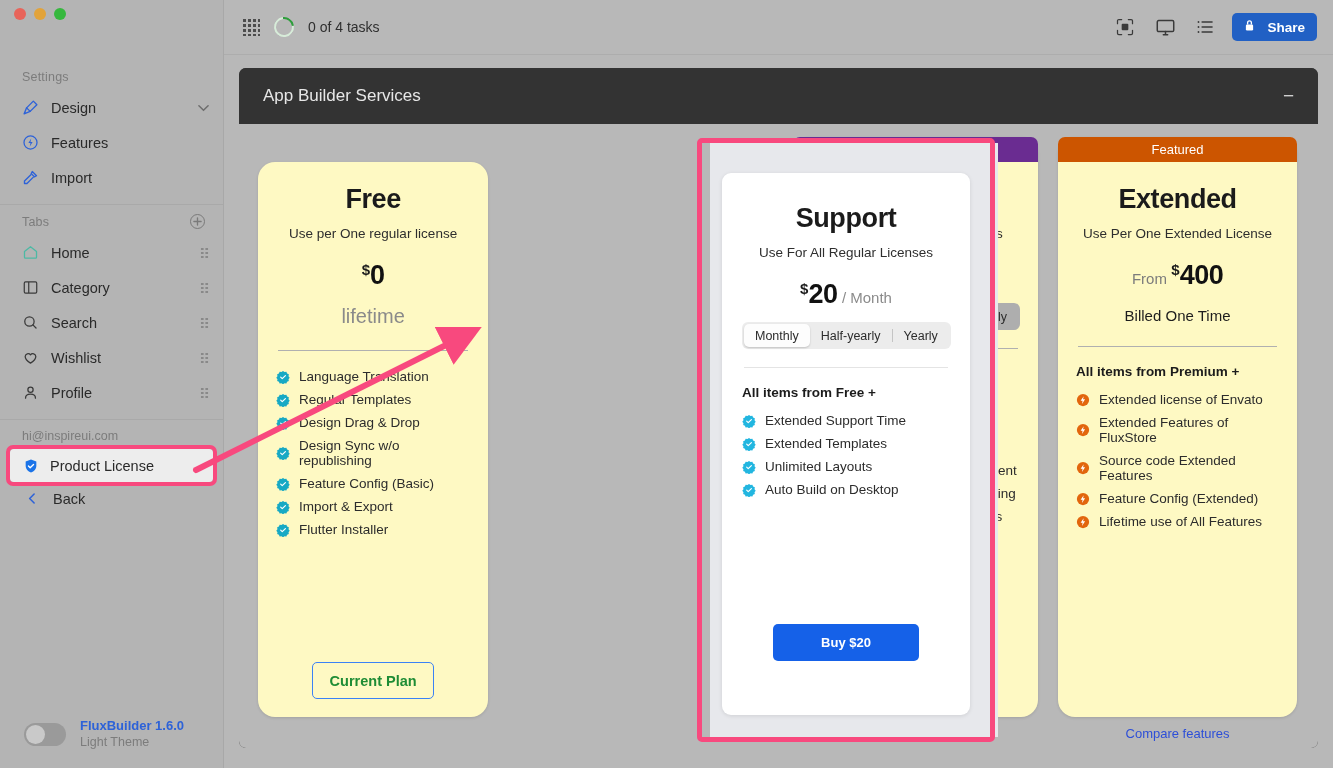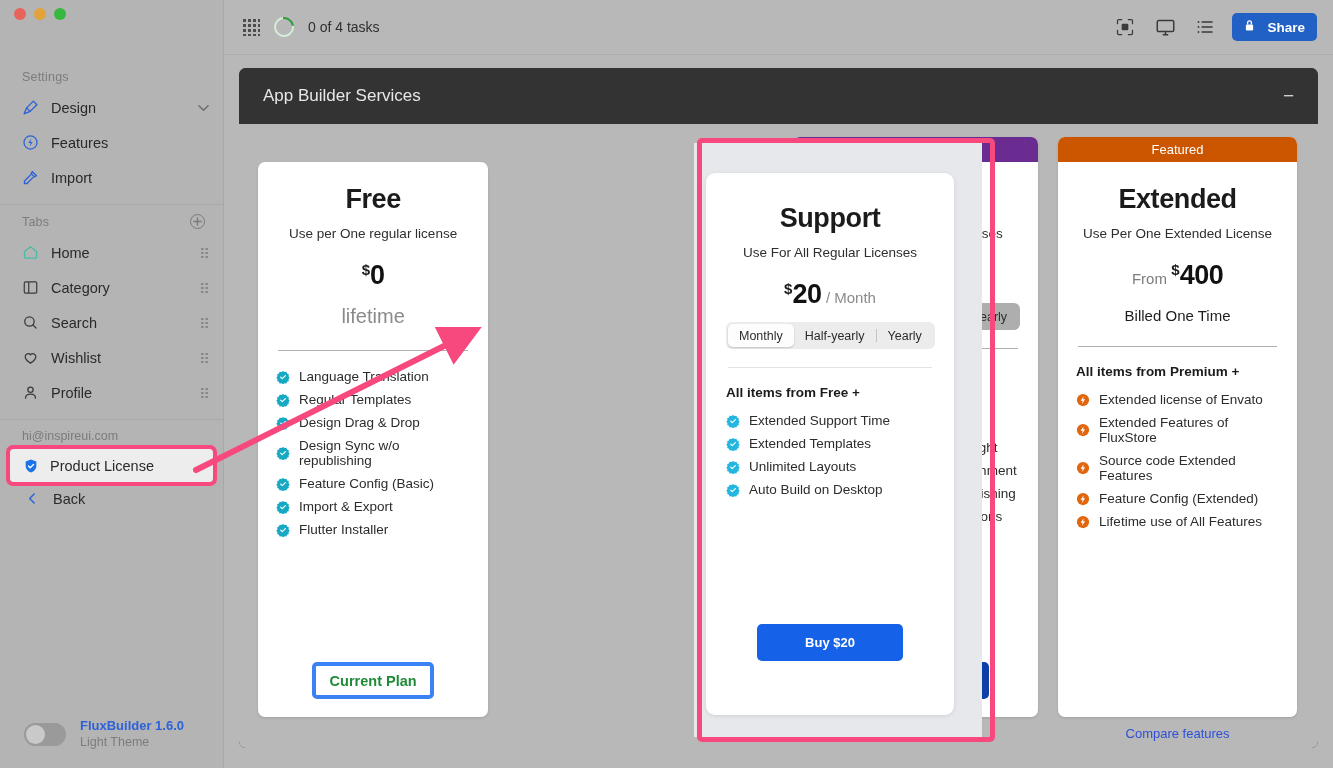--- a/index.html
+++ b/index.html
@@ -118,21 +118,21 @@
   .panel-title { color: #e7e7e7; font-size: 17px; }
   .panel-min { color: #d0d0d0; font-size: 19px; line-height: 10px; cursor: pointer; }
   .panel-body {
     background: #b8b8b8; height: 624px; position: relative;
     padding: 13px 11px 0 11px; display: flex; gap: 0; align-items: flex-start;
   }
 
   
   .col { position: relative; }
   .card {
-    background: #ffffff; border-radius: 7px; position: relative;
+    background: #fef9c3; border-radius: 17px; position: relative;
     box-shadow: 0 1px 3px rgba(0,0,0,.12);
   }
   .ribbon {
     height: 25px; border-radius: 7px 7px 0 0; display: flex;
     align-items: center; justify-content: center;
     color: #fff; font-size: 13px;
   }
   .ribbon.rec { background: #6a2c91; }
   .ribbon.feat { background: #cc5500; }
 
@@ -170,31 +170,31 @@
   .grow { flex: 1; }
   .compare { text-align: center; font-size: 13px; color: #2d4fd8; cursor: pointer; }
   .buy {
     margin: 22px auto 0 auto; height: 37px; border-radius: 5px;
     background: #0d3fa8; color: #fff; font-size: 13px; font-weight: 600;
     display: flex; align-items: center; justify-content: center; cursor: pointer;
   }
   .buy.bright { background: #1561e8; }
   .cur-plan {
     margin: 14px auto 0 auto; height: 37px; border-radius: 5px;
-    border: 4px solid #3b82f6; color: #1e8c35; font-size: 14.5px; font-weight: 600;
+    border: 1px solid #3b82f6; color: #1e8c35; font-size: 14.5px; font-weight: 600;
     display: flex; align-items: center; justify-content: center; cursor: pointer;
   }
 
   
   .hl-wrap {
     position: absolute; left: 473px; top: 138px; width: 298px; height: 604px;
     border: 5px solid #f8497e; border-radius: 5px; z-index: 6; pointer-events: none;
   }
   .support-col {
-    position: absolute; left: 470px; top: 143px; width: 288px; height: 594px;
+    position: absolute; left: 486px; top: 143px; width: 288px; height: 594px;
     background: #e7e8ec; z-index: 5; padding: 30px 28px 22px 12px;
   }
   .support-card {
     background: #ffffff; border-radius: 9px; height: 100%;
     box-shadow: 0 1px 4px rgba(0,0,0,.10);
   }
 
   .arrow-layer { position: absolute; inset: 0; z-index: 9; pointer-events: none; }
 </style>
 </head>

